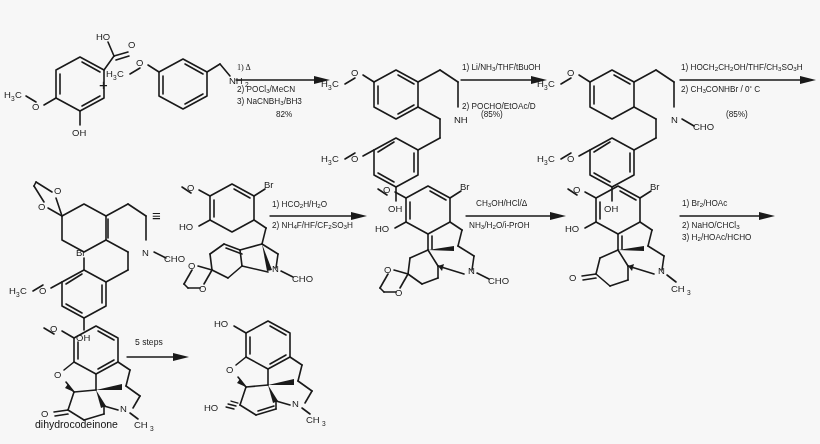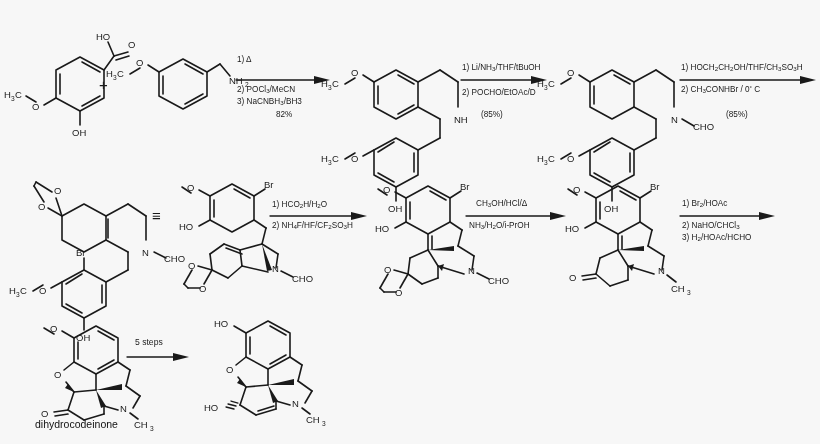--- a/index.html
+++ b/index.html
@@ -77,21 +77,21 @@
       <line class="bond" x1="14" y1="24" x2="4" y2="30"></line>
       <text class="atom" x="10" y="22">O</text>
       <text class="atom" x="-20" y="33">H</text>
       <text class="atom-sub" x="-13" y="36">3</text>
       <text class="atom" x="-9" y="33">C</text>
       <text class="atom" x="103" y="40">NH</text>
       <text class="atom-sub" x="119" y="43">2</text>
     </svg>
   </div>
 
-  <div class="cond" style="left:237px;top:54px;">
+  <div class="cond" style="left:237px;top:62px;font-family:Liberation Serif, serif;">
     <span>1) Δ</span>
   </div>
   <div class="arrowline" style="left:236px;top:76px;">
     <svg width="94" height="10" viewBox="0 0 94 10">
       <line class="bond-thin" x1="0" y1="4" x2="82" y2="4"></line>
       <polygon class="wedge" points="78,0 94,4 78,8"></polygon>
     </svg>
   </div>
   <div class="cond" style="left:237px;top:84px;">
     <div>2) POCl<span class="sub">3</span>/MeCN</div>
@@ -142,21 +142,21 @@
 
   <div class="cond" style="left:462px;top:62px;">
     <div>1) Li/NH<span class="sub">3</span>/THF/tBuOH</div>
   </div>
   <div class="arrowline" style="left:461px;top:76px;">
     <svg width="86" height="10" viewBox="0 0 86 10">
       <line class="bond-thin" x1="0" y1="4" x2="74" y2="4"></line>
       <polygon class="wedge" points="70,0 86,4 70,8"></polygon>
     </svg>
   </div>
-  <div class="cond" style="left:462px;top:87px;">
+  <div class="cond" style="left:462px;top:101px;">
     <span>2) POCHO/EtOAc/D</span>
   </div>
   <div class="yield" style="left:481px;top:110px;">(85%)</div>
 
   <div class="node" style="left:560px;top:52px;">
     <svg width="115" height="110" viewBox="0 0 115 110">
       <polygon class="bond" points="30,30 52,18 74,30 74,55 52,67 30,55"></polygon>
       <line class="bond" x1="34" y1="34" x2="34" y2="52"></line>
       <line class="bond" x1="54" y1="23" x2="70" y2="32"></line>
       <line class="bond" x1="74" y1="30" x2="96" y2="18"></line>

